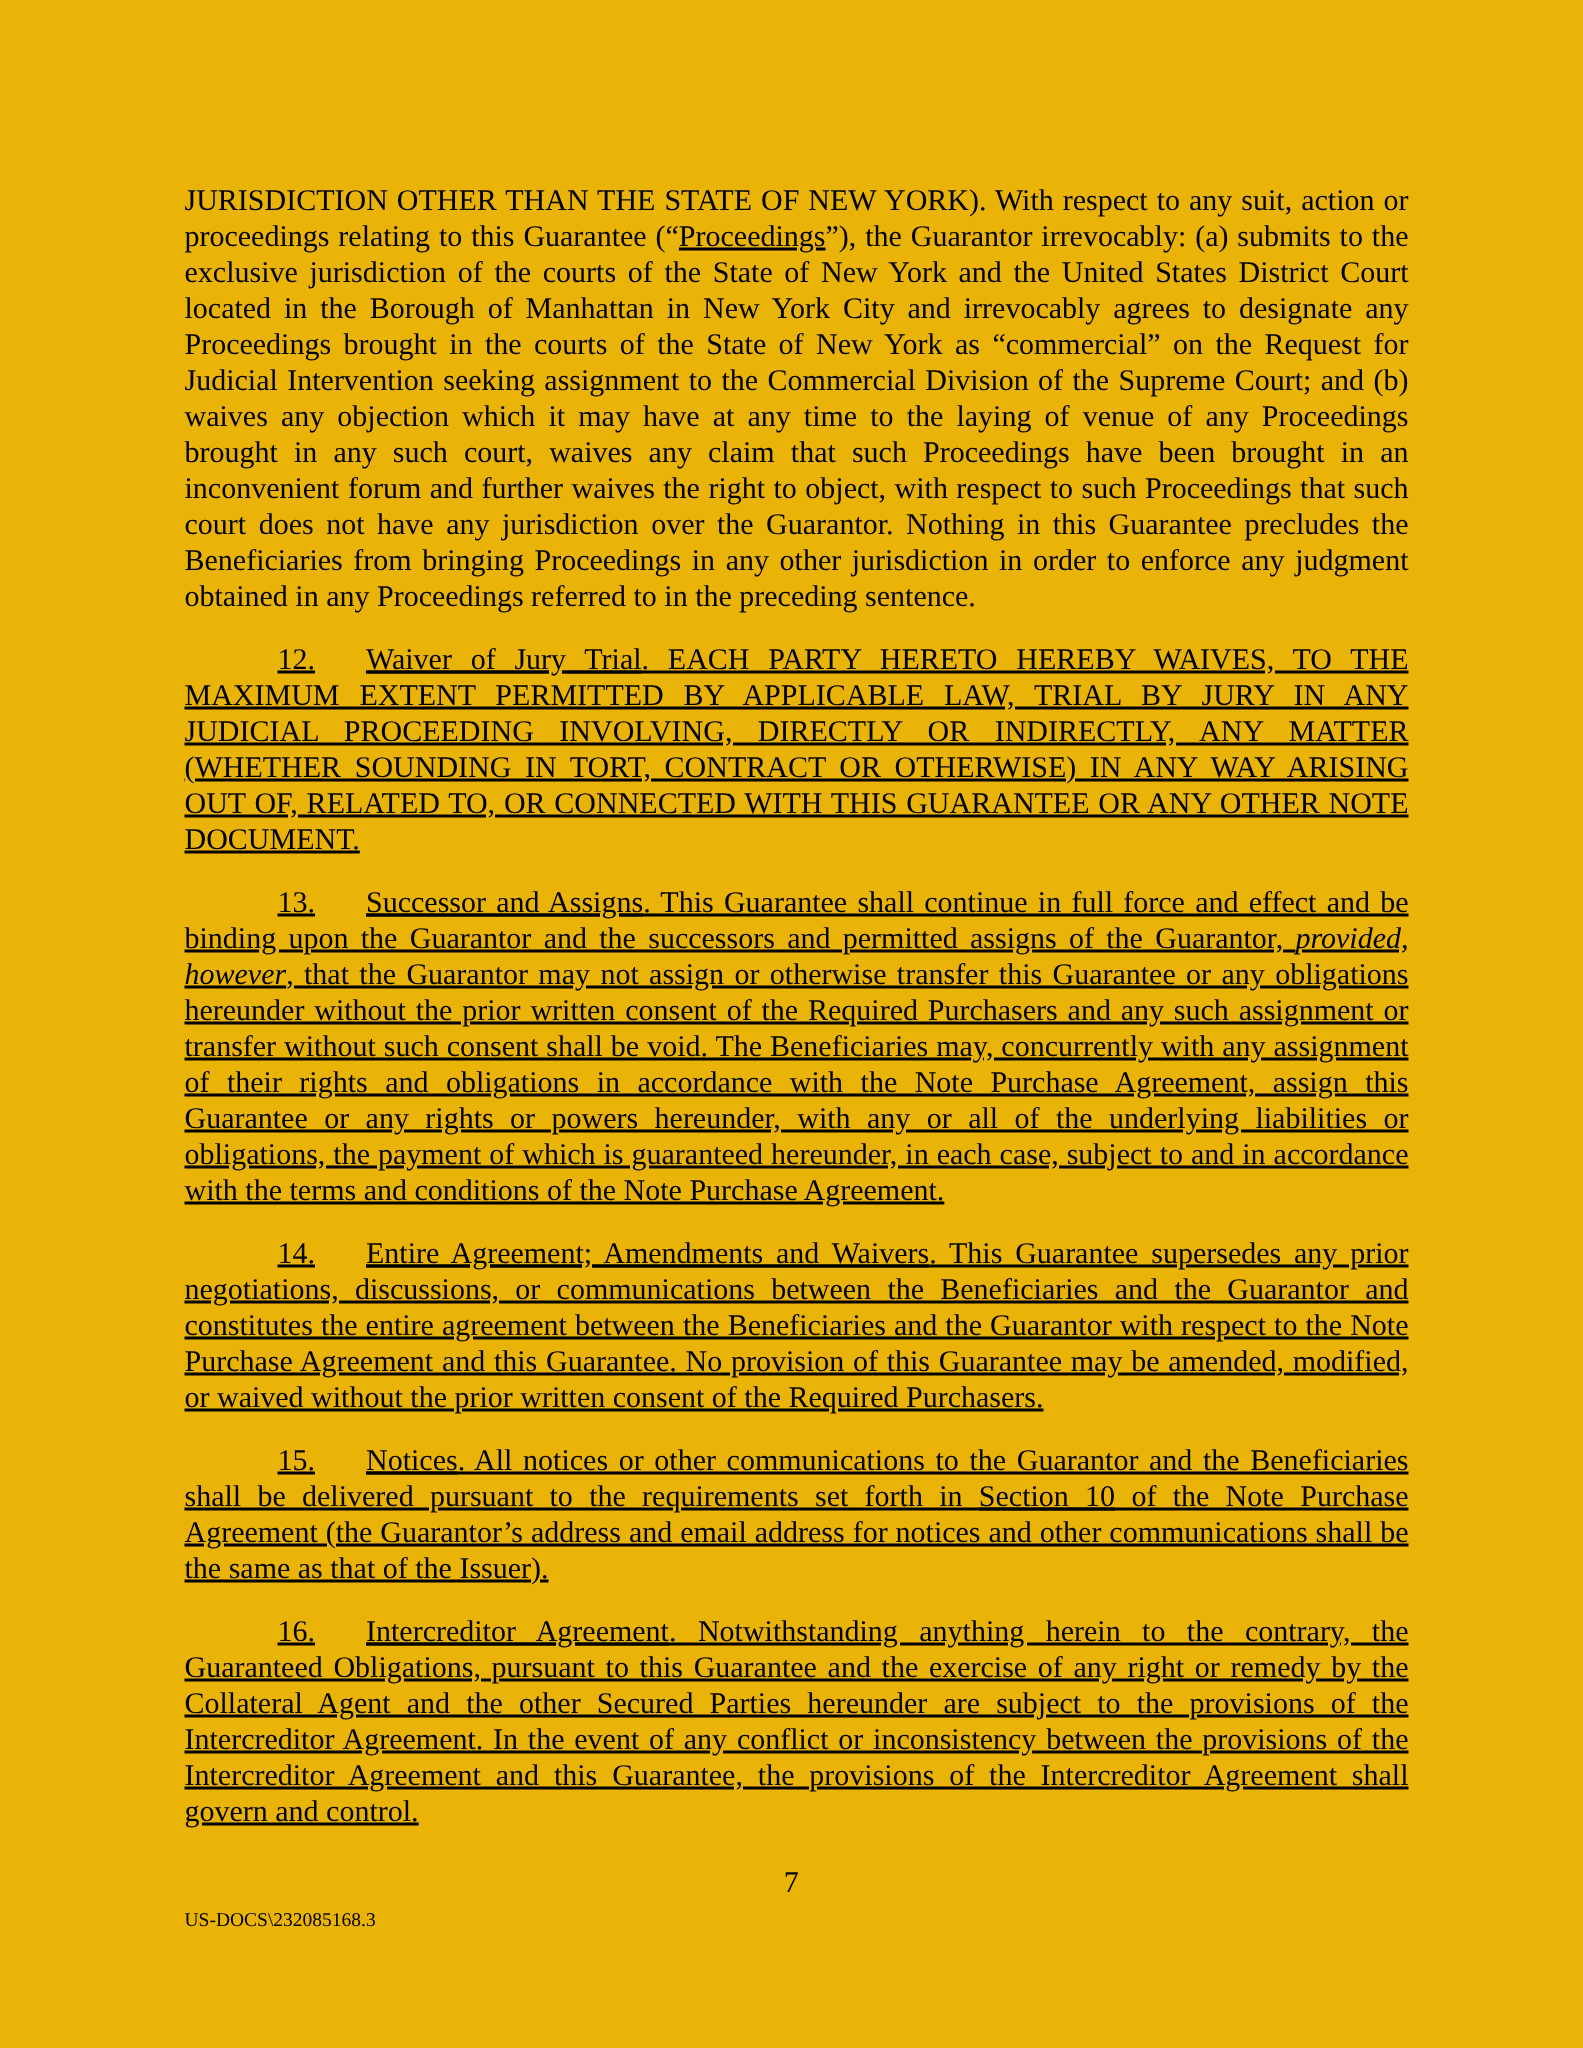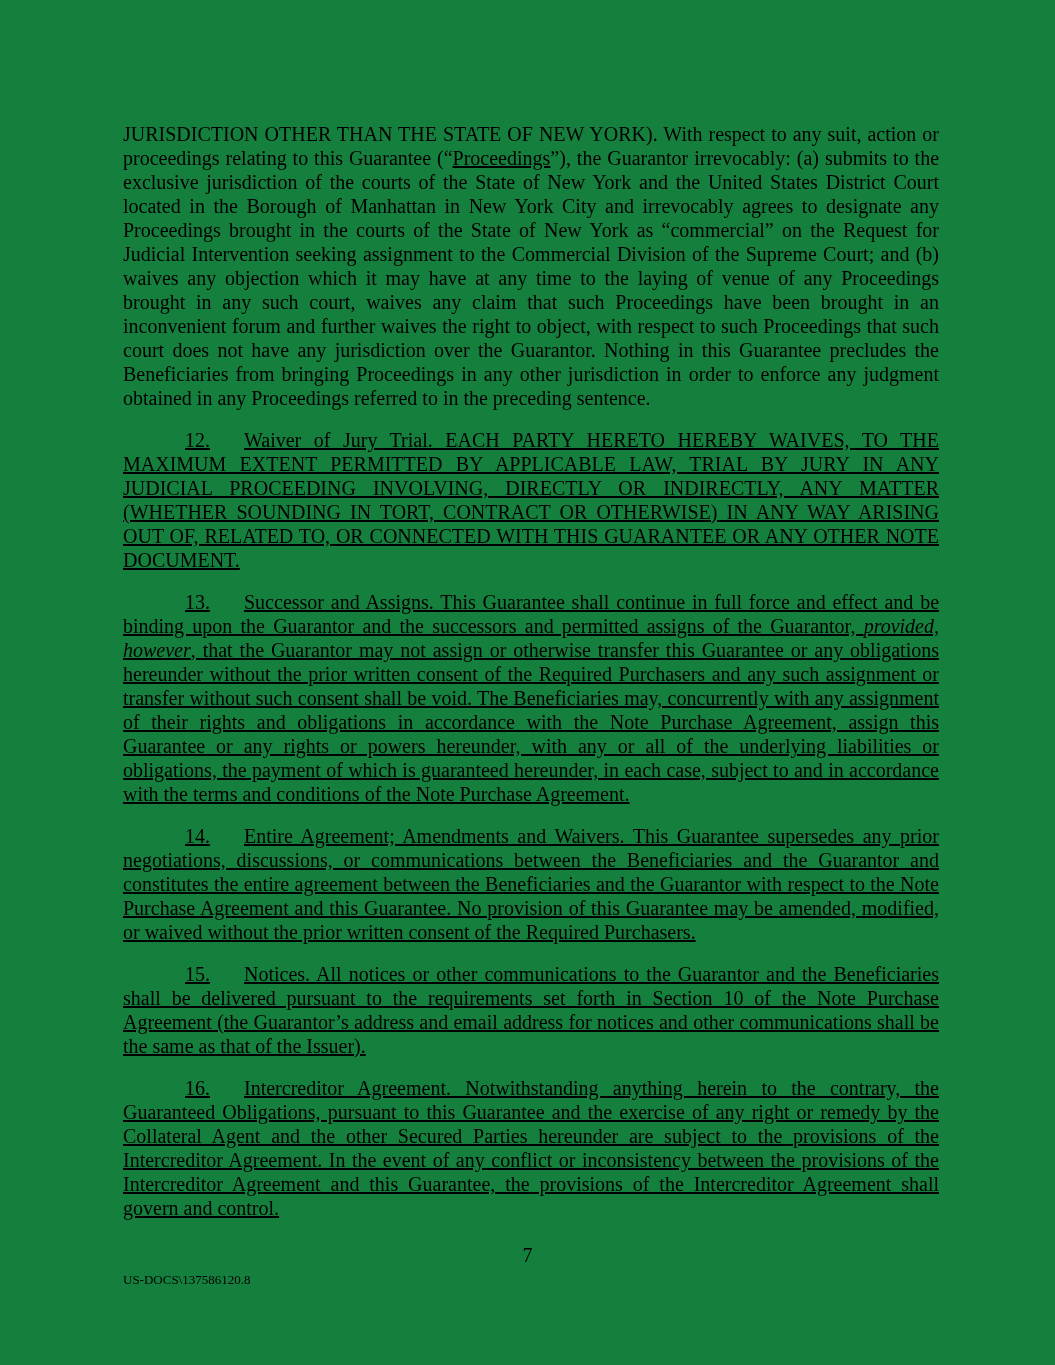--- a/index.html
+++ b/index.html
@@ -9,21 +9,21 @@
     height: 1365px;
     font-family: "Liberation Serif", serif;
     color: #000000;
     position: relative;
   }
   .page {
     position: relative;
     width: 1055px;
     height: 1365px;
     padding: 122px 116px 0 123px;
-    background: #15803d;
+    background: #eab308;
     overflow: hidden;
   }
   .doc-body p.para {
     font-size: 20px;
     line-height: 24px;
     text-align: justify;
     margin-bottom: 18px;
   }
   .doc-body p.para.numbered {
     text-indent: 62px;
@@ -58,14 +58,14 @@
 <div class="page">
   <main class="doc-body">
       <p class="para"><span>JURISDICTION OTHER THAN THE STATE OF NEW YORK).  With respect to any suit, action or proceedings relating to this Guarantee (“</span><span class="u">Proceedings</span><span>”), the Guarantor irrevocably: (a) submits to the exclusive jurisdiction of the courts of the State of New York and the United States District Court located in the Borough of Manhattan in New York City and irrevocably agrees to designate any Proceedings brought in the courts of the State of New York as “commercial” on the Request for Judicial Intervention seeking assignment to the Commercial Division of the Supreme Court; and (b) waives any objection which it may have at any time to the laying of venue of any Proceedings brought in any such court, waives any claim that such Proceedings have been brought in an inconvenient forum and further waives the right to object, with respect to such Proceedings that such court does not have any jurisdiction over the Guarantor.  Nothing in this Guarantee precludes the Beneficiaries from bringing Proceedings in any other jurisdiction in order to enforce any judgment obtained in any Proceedings referred to in the preceding sentence.</span></p>
       <p class="para numbered"><span>12.</span><span class="tab"></span><span class="u">Waiver of Jury Trial</span><span>.  EACH PARTY HERETO HEREBY WAIVES, TO THE MAXIMUM EXTENT PERMITTED BY APPLICABLE LAW, TRIAL BY JURY IN ANY JUDICIAL PROCEEDING INVOLVING, DIRECTLY OR INDIRECTLY, ANY MATTER (WHETHER SOUNDING IN TORT, CONTRACT OR OTHERWISE) IN ANY WAY ARISING OUT OF, RELATED TO, OR CONNECTED WITH THIS GUARANTEE OR ANY OTHER NOTE DOCUMENT.</span></p>
       <p class="para numbered"><span>13.</span><span class="tab"></span><span class="u">Successor and Assigns</span><span>.  This Guarantee shall continue in full force and effect and be binding upon the Guarantor and the successors and permitted assigns of the Guarantor, </span><span class="i">provided, however</span><span>, that the Guarantor may not assign or otherwise transfer this Guarantee or any obligations hereunder without the prior written consent of the Required Purchasers and any such assignment or transfer without such consent shall be void.  The Beneficiaries may, concurrently with any assignment of their rights and obligations in accordance with the Note Purchase Agreement, assign this Guarantee or any rights or powers hereunder, with any or all of the underlying liabilities or obligations, the payment of which is guaranteed hereunder, in each case, subject to and in accordance with the terms and conditions of the Note Purchase Agreement.</span></p>
       <p class="para numbered"><span>14.</span><span class="tab"></span><span class="u">Entire Agreement; Amendments and Waivers</span><span>.  This Guarantee supersedes any prior negotiations, discussions, or communications between the Beneficiaries and the Guarantor and constitutes the entire agreement between the Beneficiaries and the Guarantor with respect to the Note Purchase Agreement and this Guarantee.  No provision of this Guarantee may be amended, modified, or waived without the prior written consent of the Required Purchasers.</span></p>
       <p class="para numbered"><span>15.</span><span class="tab"></span><span class="u">Notices</span><span>.  All notices or other communications to the Guarantor and the Beneficiaries shall be delivered pursuant to the requirements set forth in </span><span class="u">Section 10</span><span> of the Note Purchase Agreement (the Guarantor’s address and email address for notices and other communications shall be the same as that of the Issuer).</span></p>
       <p class="para numbered"><span>16.</span><span class="tab"></span><span class="u">Intercreditor Agreement</span><span>.  Notwithstanding anything herein to the contrary, the Guaranteed Obligations, pursuant to this Guarantee and the exercise of any right or remedy by the Collateral Agent and the other Secured Parties hereunder are subject to the provisions of the Intercreditor Agreement.  In the event of any conflict or inconsistency between the provisions of the Intercreditor Agreement and this Guarantee, the provisions of the Intercreditor Agreement shall govern and control.</span></p>
     </main>
   <div class="page-number">7</div>
-  <div class="doc-id">US-DOCS\137586120.8</div>
+  <div class="doc-id">US-DOCS\232085168.3</div>
 </div>
 
 </body></html>

